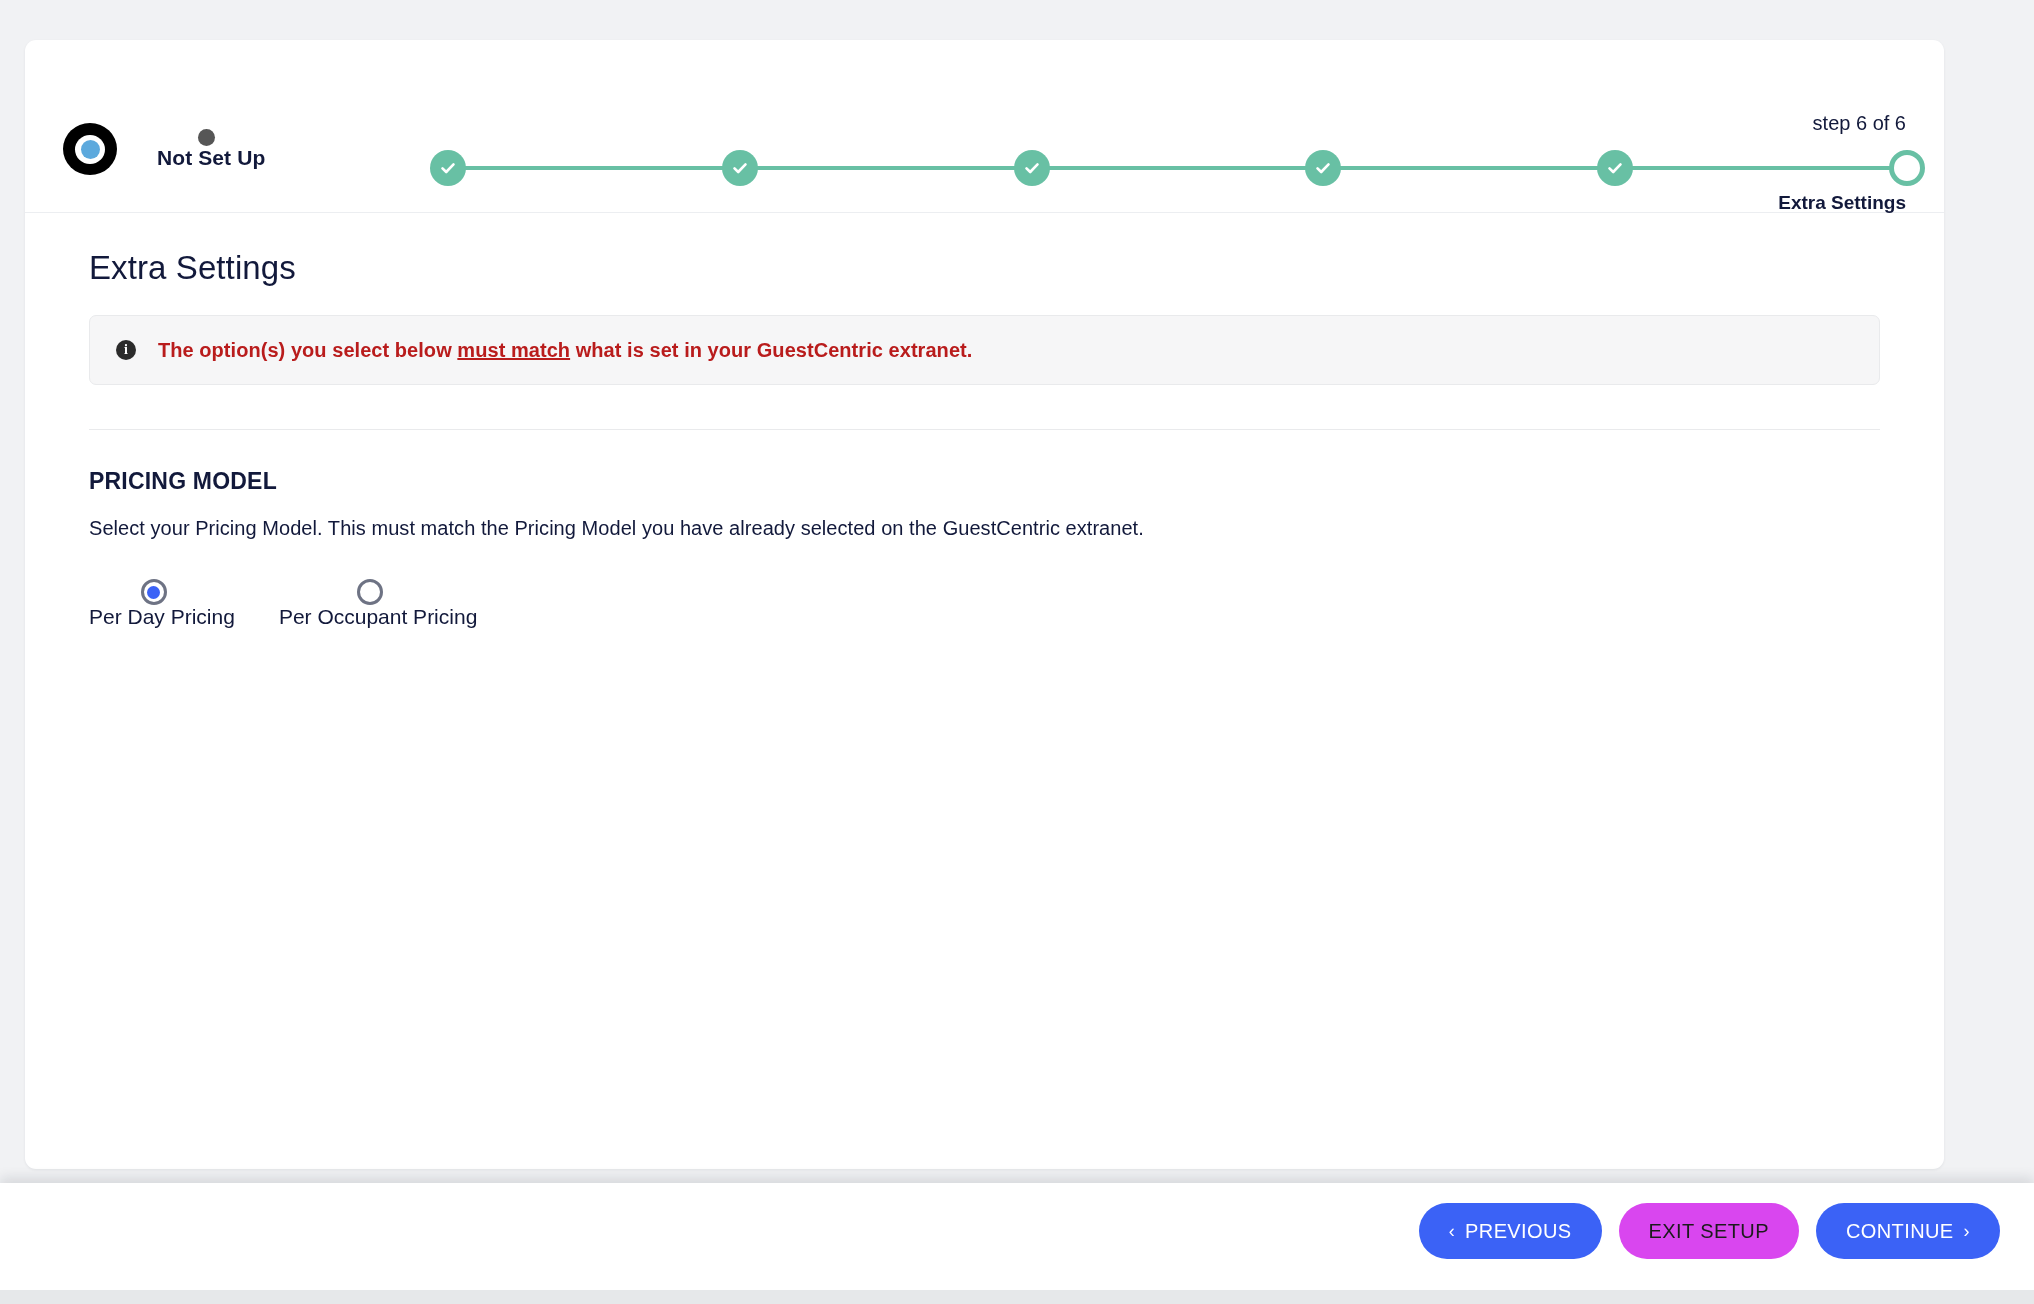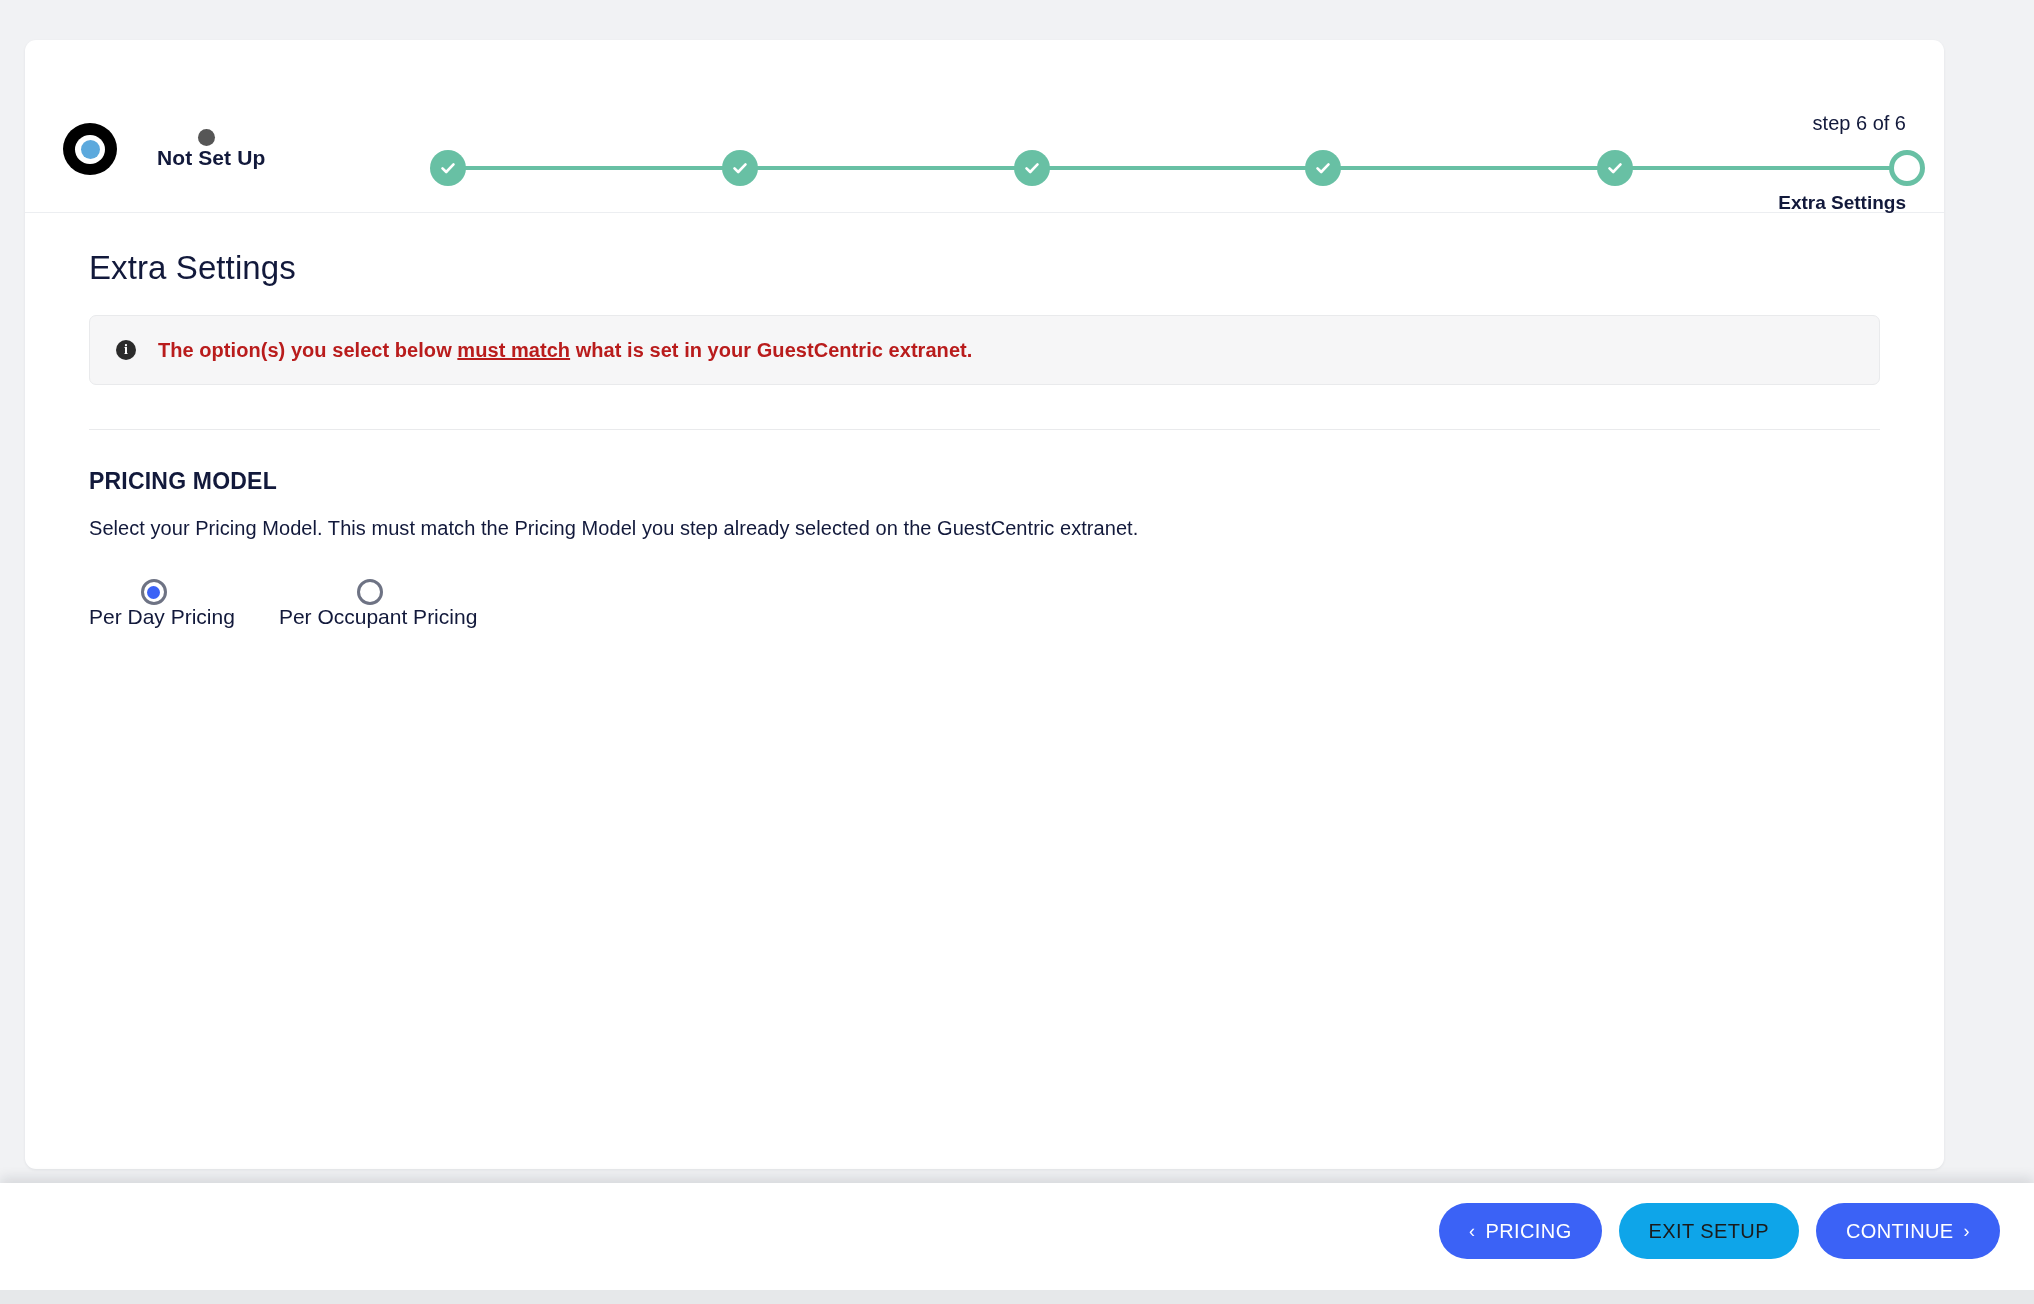--- a/index.html
+++ b/index.html
@@ -298,21 +298,21 @@
     justify-content: center;
     cursor: pointer;
     padding: 0 30px;
     white-space: nowrap;
   }
   .btn-primary {
     background: #3b62f6;
     color: #ffffff;
   }
   .btn-secondary {
-    background: #0ea5e9;
+    background: #d946ef;
     color: #1b1b1b;
   }
   .btn .chev { font-size: 18px; }
   .btn .chev.left { margin-right: 10px; }
   .btn .chev.right { margin-left: 10px; }
 </style>
 </head>
 <body>
 
 <div class="page">
@@ -373,21 +373,21 @@
       <h1 class="section-title">Extra Settings</h1>
 
       <div class="info-banner">
         <span class="info-icon">i</span>
         <span class="info-text"><span>The option(s) you select below </span><span class="u">must match</span><span> what is set in your GuestCentric extranet.</span></span>
       </div>
 
       <div class="hr"></div>
 
       <div class="field-heading">PRICING MODEL</div>
-      <div class="field-desc">Select your Pricing Model. This must match the Pricing Model you step already selected on the GuestCentric extranet.</div>
+      <div class="field-desc">Select your Pricing Model. This must match the Pricing Model you have already selected on the GuestCentric extranet.</div>
 
       <div class="radio-row">
         <label class="radio-option selected">
           <span class="radio-circle">
             <span class="inner"></span>
           </span>
           <span class="radio-label">Per Day Pricing</span>
         </label>
 
         <label class="radio-option">
@@ -398,21 +398,21 @@
         </label>
       </div>
 
     </div>
   </div>
 
   <div class="footer">
     <div class="footer-actions">
       <button class="btn btn-primary">
         <span class="chev left">‹</span>
-        <span>PRICING</span>
+        <span>PREVIOUS</span>
       </button>
       <button class="btn btn-secondary">
         <span>EXIT SETUP</span>
       </button>
       <button class="btn btn-primary">
         <span>CONTINUE</span>
         <span class="chev right">›</span>
       </button>
     </div>
   </div>

